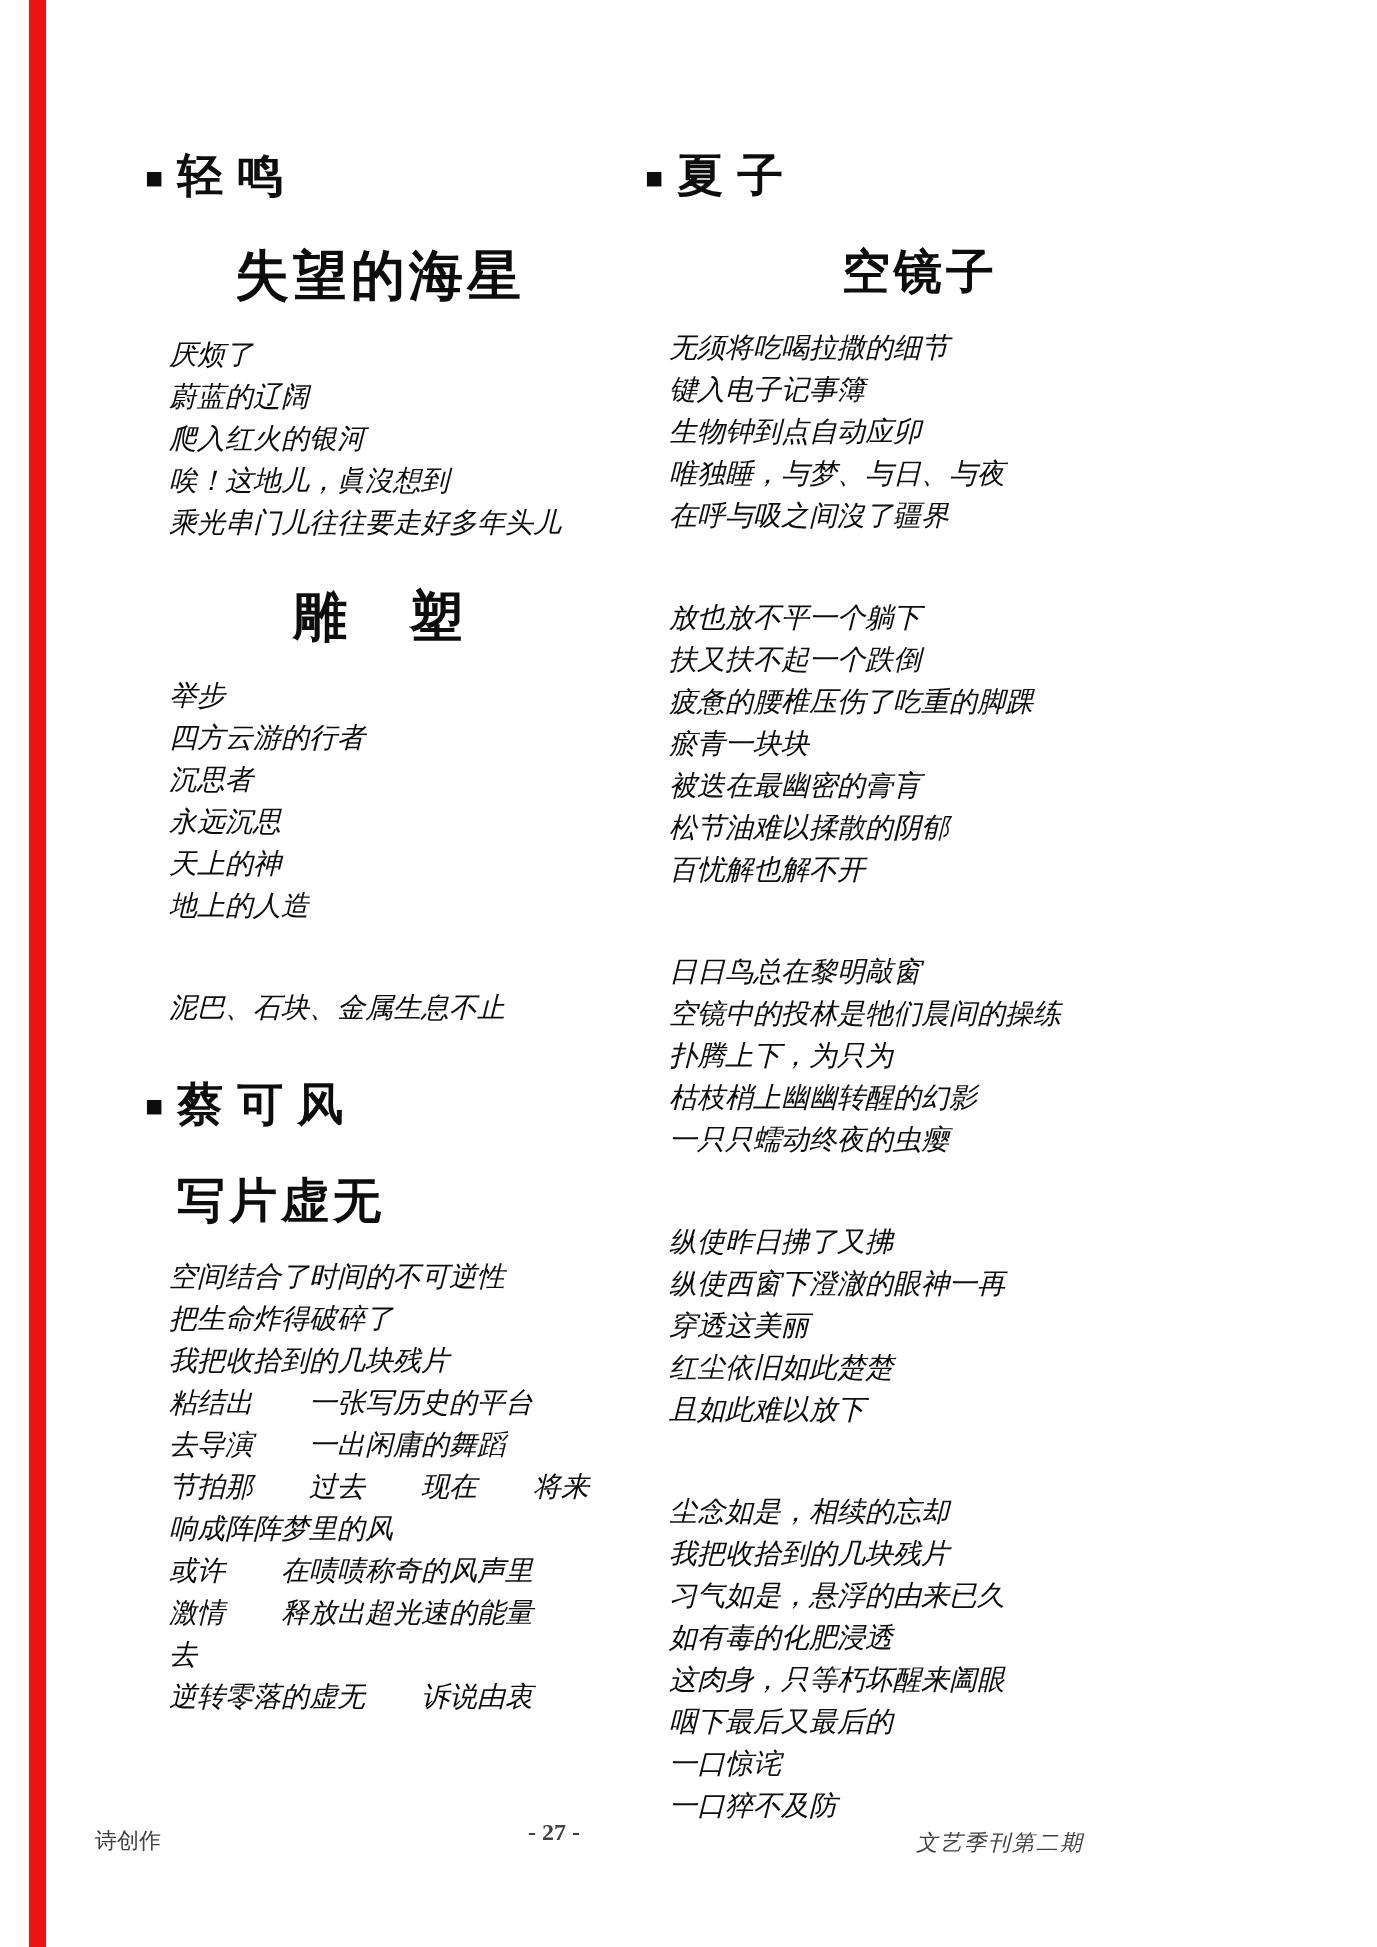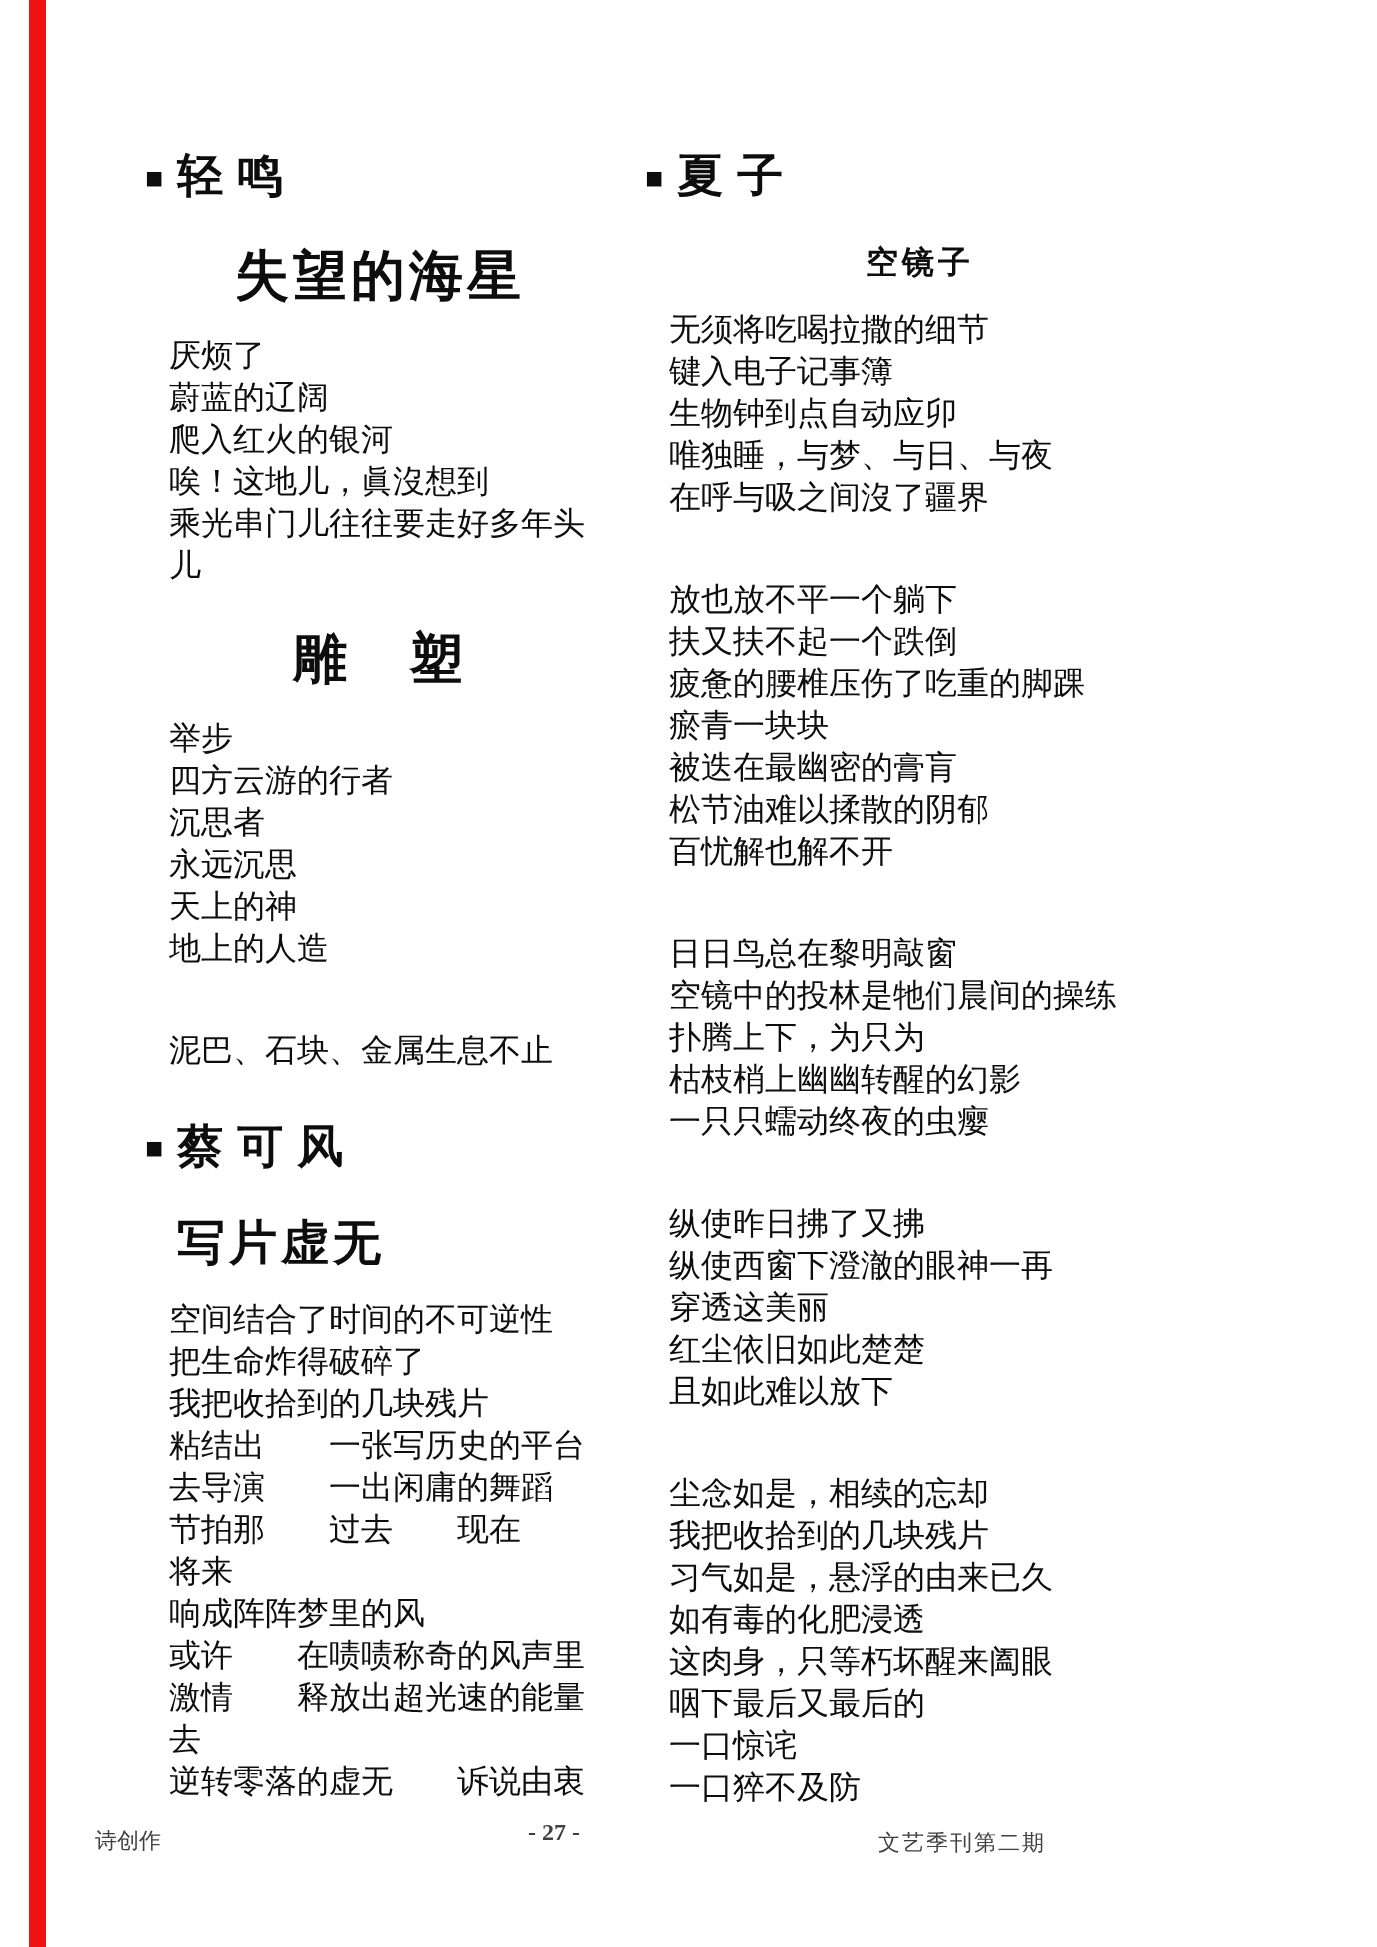--- a/index.html
+++ b/index.html
@@ -64,41 +64,42 @@
     font-weight: bold;
     font-size: 54px;
     letter-spacing: 4px;
     line-height: 1.2;
   }
   .poem-title.title-left {
     text-align: left;
     padding-left: 32px;
     font-size: 48px;
   }
-  .poem-column.right .poem-title { font-size: 32px; }
+  .poem-column.right .poem-title { font-size: 48px; }
 
   .stanza { margin: 26px 0 0; }
   .stanza + .stanza { margin-top: 60px; }
   .poem-line {
     margin: 0;
     padding-left: 24px;
-    font-size: 32px;
+    font-size: 28px;
     line-height: 42px;
     white-space: pre-wrap;
+    font-style: italic;
   }
 
   .footer-text {
     position: absolute;
     font-size: 22px;
     line-height: 1.2;
     color: #404040;
   }
   .footer-left   { left: 95px;  top: 1828px; }
   .footer-center { left: 528px; top: 1818px; font-weight: bold; font-size: 24px; font-family: "Liberation Serif", serif; }
-  .footer-right  { left: 878px; top: 1830px; letter-spacing: 2px; }
+  .footer-right  { left: 916px; top: 1830px; letter-spacing: 2px; font-style: italic; }
 </style>
 </head>
 <body>
 
 <div class="red-bar"></div>
 
 <div class="page-content">
   <div class="poem-column left" id="col-0">
       <div class="author-block">
         <span class="author-marker">■</span>

